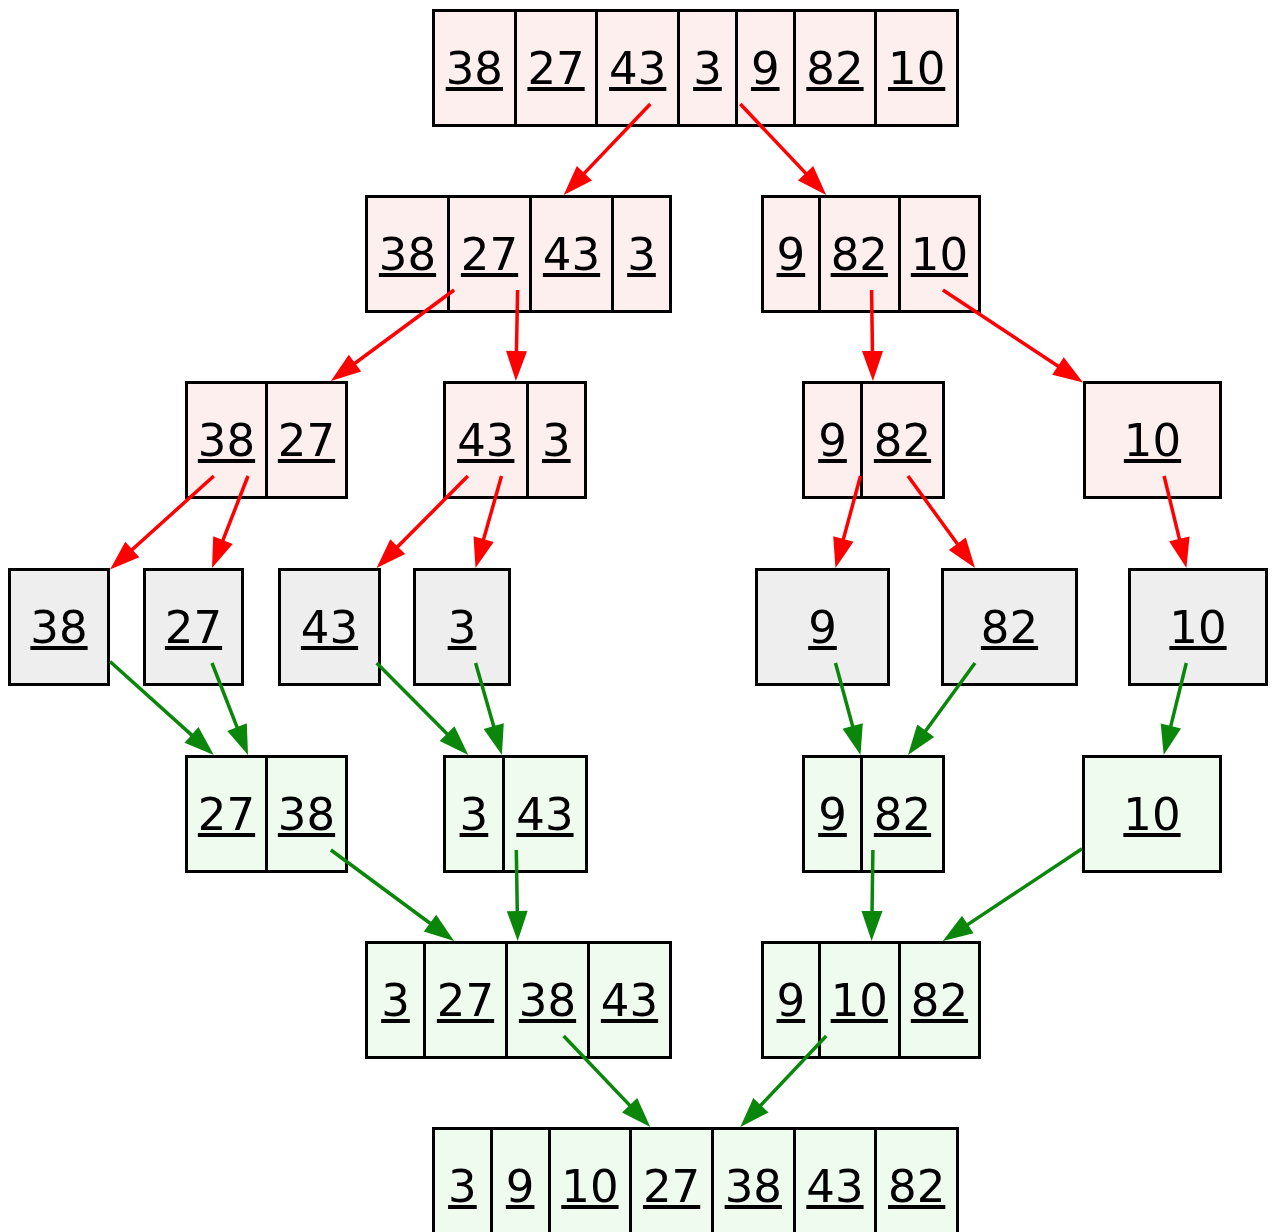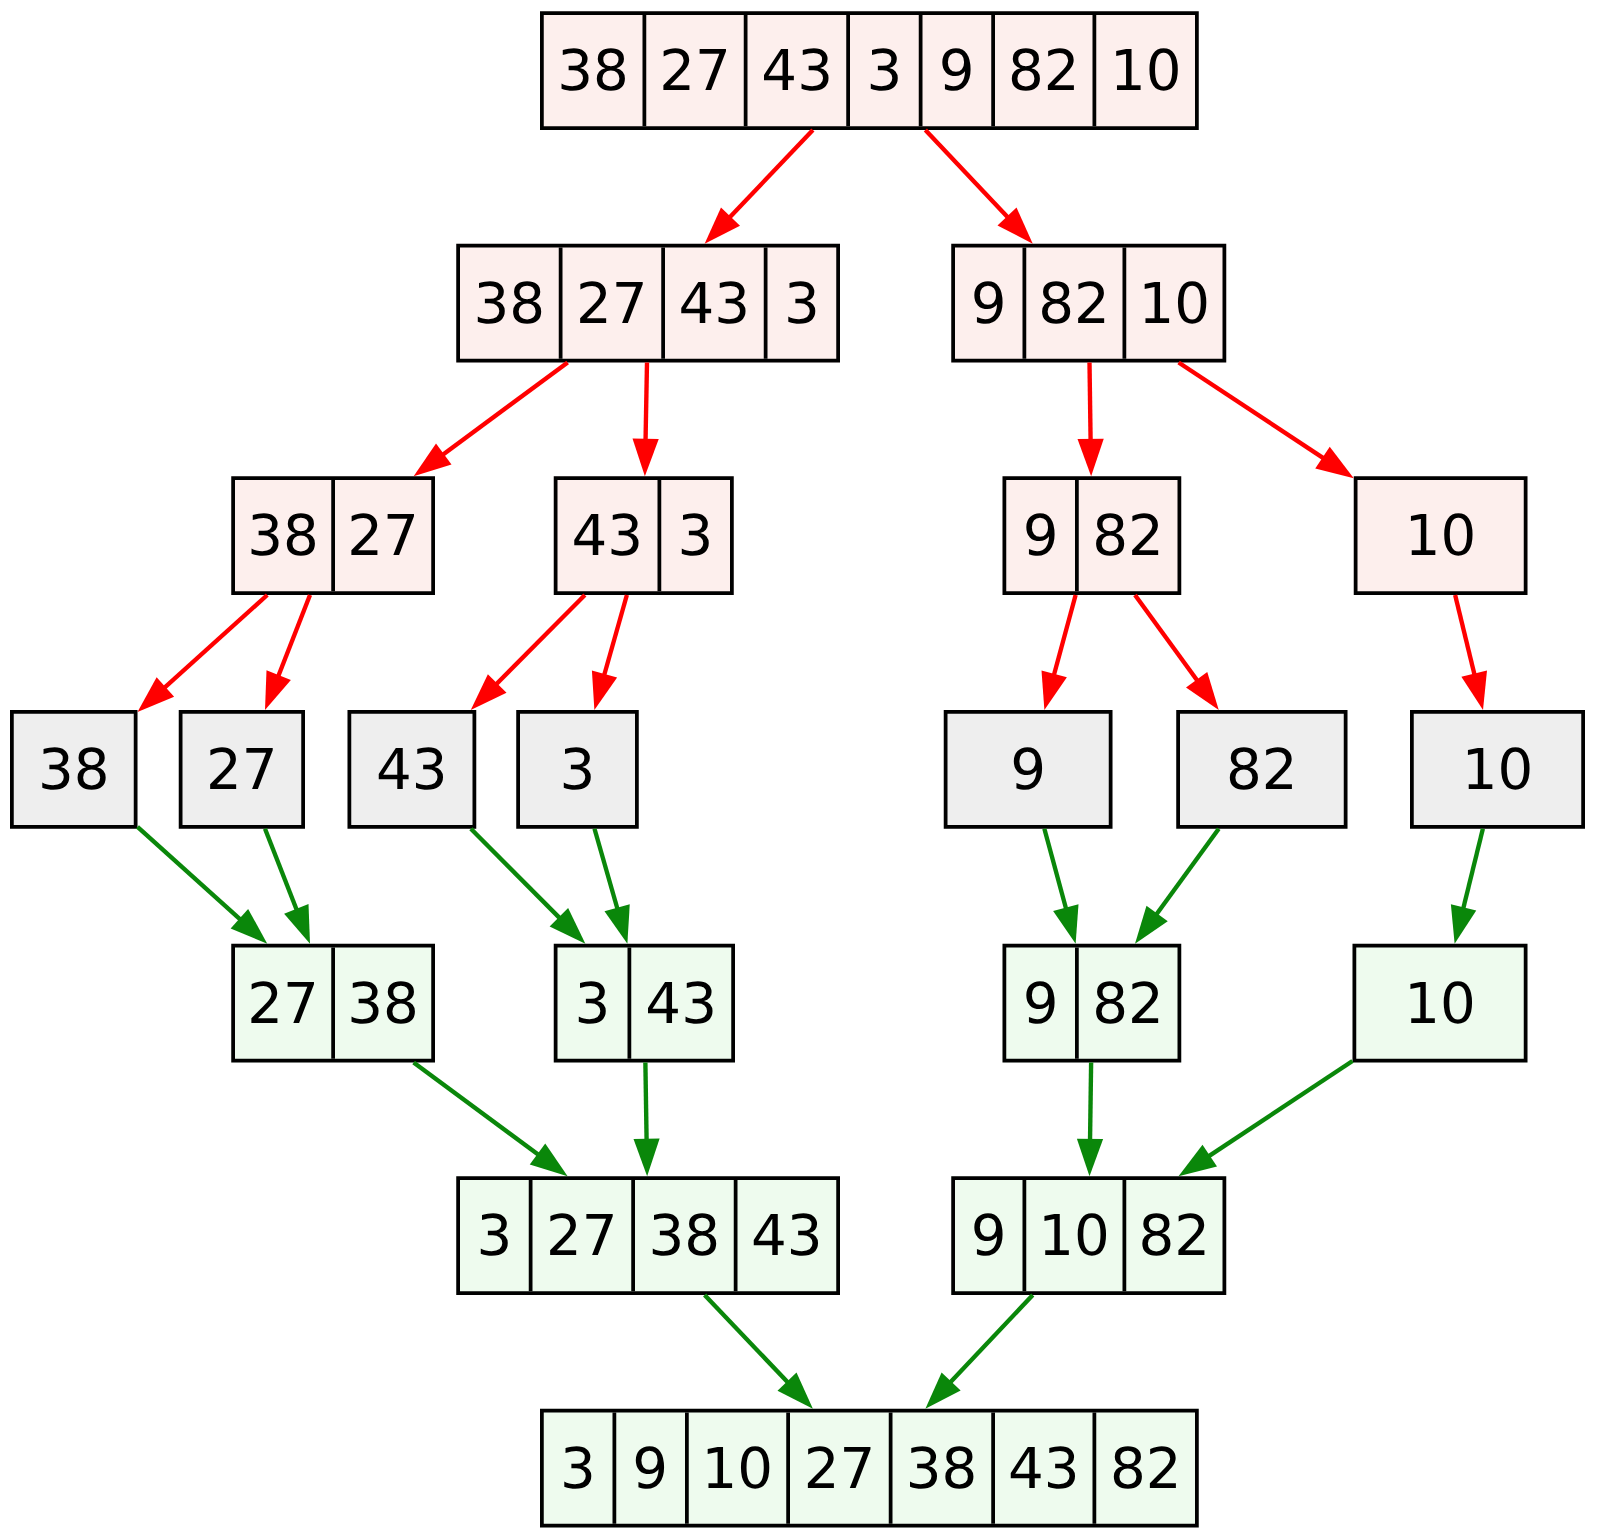--- a/index.html
+++ b/index.html
@@ -3,23 +3,23 @@
 <meta charset="utf-8">
 <style>
   html,body{margin:0;padding:0;background:#ffffff;}
   #canvas{
     position:relative;width:1280px;height:1232px;
     background:var(--canvas-bg,#ffffff);
     font-family:"DejaVu Sans",sans-serif;
     overflow:hidden;
   }
   .node{
-    position:absolute;height:95px;display:flex;
+    position:absolute;height:118px;display:flex;
     border:3px solid var(--border-color,#000);
-    box-sizing:border-box;z-index:1;
+    box-sizing:border-box;z-index:1;text-decoration:underline;
   }
   .node.split{background:var(--split-fill,#fdefed);}
   .node.leaf{background:var(--leaf-fill,#eeeeee);}
   .node.merge{background:var(--merge-fill,#eefbee);}
   .cell{
     display:flex;align-items:center;justify-content:center;
     font-size:45px;line-height:1;color:var(--text-color,#000);
     min-width:0;
   }
   .cell.w2{flex:79;}

